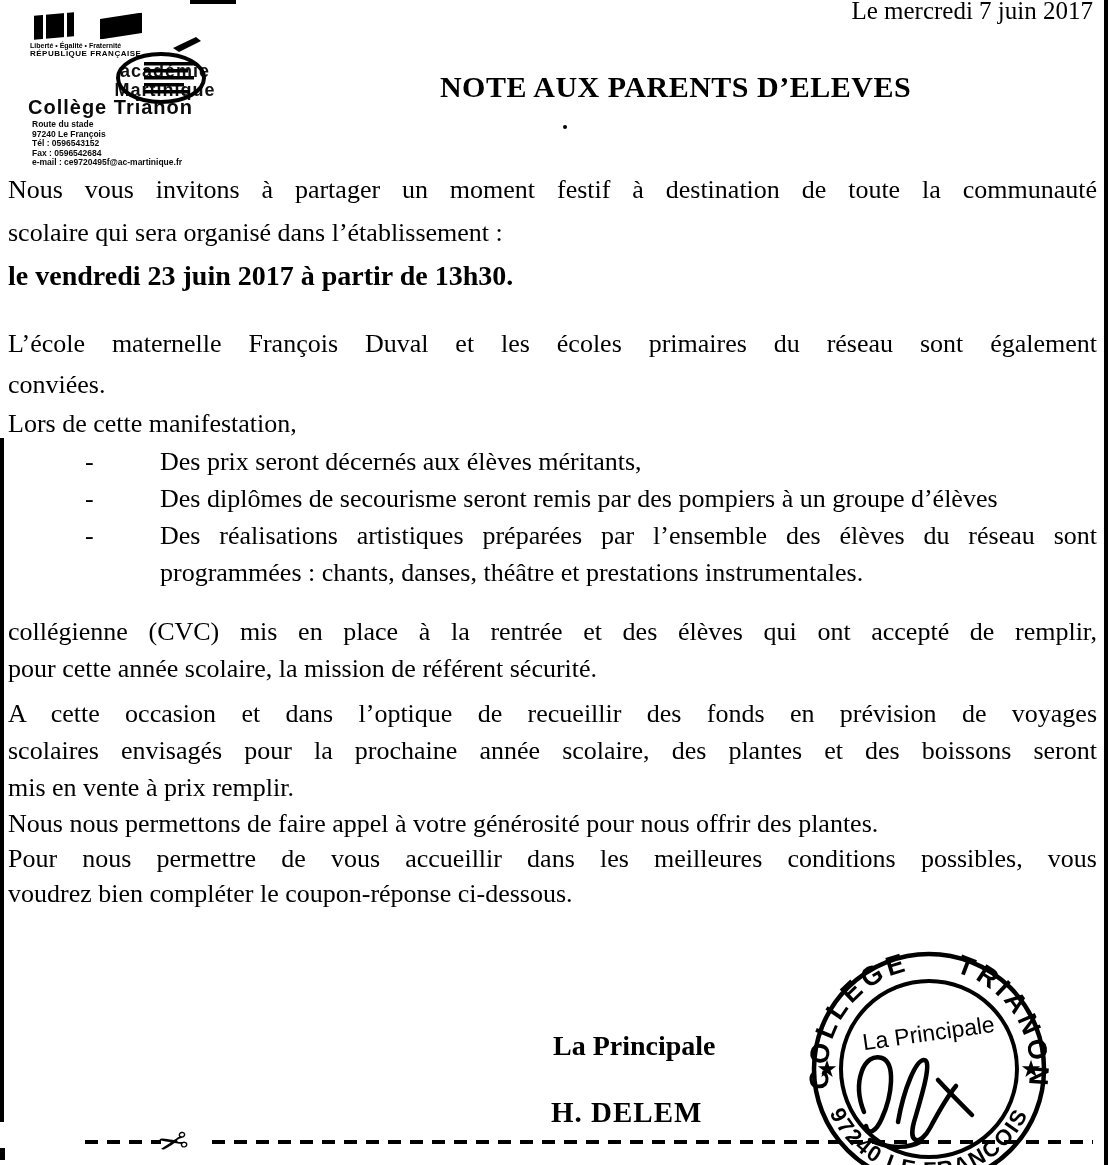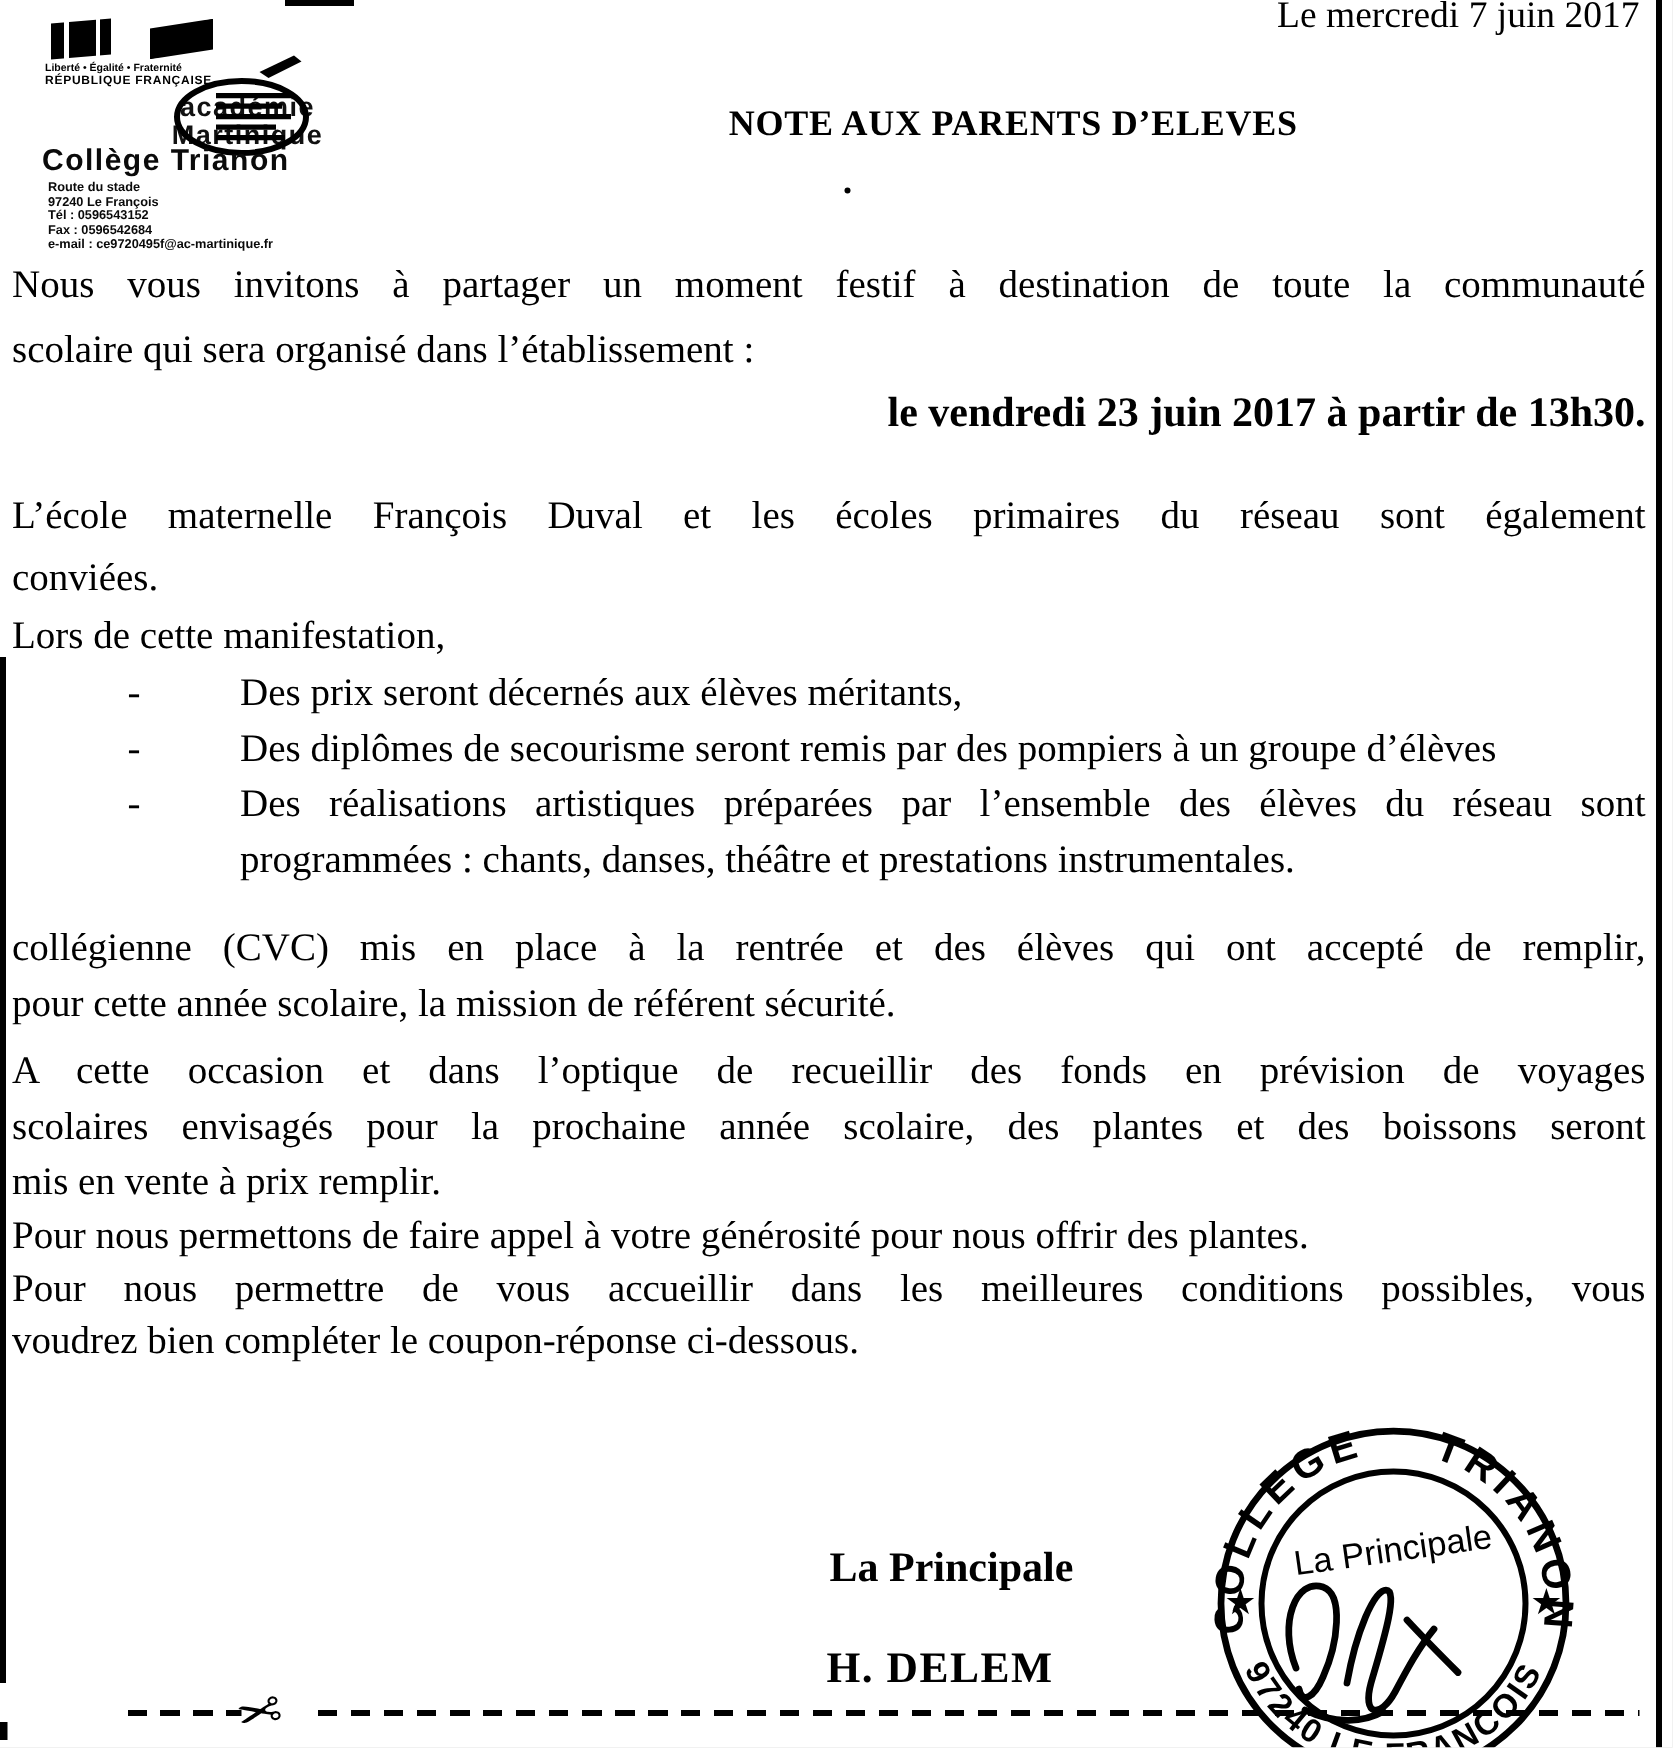--- a/index.html
+++ b/index.html
@@ -27,29 +27,29 @@
              font-size:18px; font-weight:bold; line-height:19px; letter-spacing:1px; color:#111; }
   .seal { position:absolute; left:100px; top:41px; }
   .pennant { position:absolute; left:158px; top:26px; }
   .school-name { position:absolute; left:14px; top:86px; font-size:20px; font-weight:bold; letter-spacing:1px; color:#0a0a0a; white-space:nowrap; }
   .address { position:absolute; left:18px; top:110px; font-size:8.5px; font-weight:bold; line-height:9.6px; color:#0a0a0a; }
   .address div { white-space:nowrap; }
 
   
   .date-line { position:absolute; top:-3px; right:22px; font-size:25px; }
   .doc-title { position:absolute; left:240px; right:4px; top:70px; text-align:center;
-               font-size:24px; font-weight:bold; letter-spacing:0.5px; }
+               font-size:30px; font-weight:bold; letter-spacing:0.5px; }
 
   
   .main { position:absolute; left:8px; right:18px; top:168px; font-size:26px; }
   .para { margin:0; }
   .line { white-space:nowrap; }
   .jline { text-align:justify; text-align-last:justify; white-space:normal; }
   .p1 { line-height:43px; }
-  .event-date { line-height:43px; margin-bottom:26px; text-align:right; font-weight:bold; font-size:28px; }
+  .event-date { line-height:43px; margin-bottom:26px; text-align:left; font-weight:bold; font-size:28px; }
   .p2 { line-height:41px; }
   .p3 { line-height:38px; }
   .bullets { line-height:37px; margin-bottom:22px; }
   .bullet { display:flex; }
   .bullet-marker { width:75px; padding-left:77px; flex:none; }
   .bullet-text { flex:1; min-width:0; }
   .p4 { line-height:37px; margin-bottom:8px; }
   .p5 { line-height:37px; }
   .p6, .p7 { line-height:35px; }
   .p8 { line-height:35px; }
@@ -156,21 +156,21 @@
     <div class="para p4">
         <div class="line jline">collégienne (CVC) mis en place à la rentrée et des élèves qui ont accepté de remplir,</div>
         <div class="line">pour cette année scolaire, la mission de référent sécurité.</div>
       </div>
     <div class="para p5">
         <div class="line jline">A cette occasion et dans l’optique de recueillir des fonds en prévision de voyages</div>
         <div class="line jline">scolaires envisagés pour la prochaine année scolaire, des plantes et des boissons seront</div>
         <div class="line">mis en vente à prix remplir.</div>
       </div>
     <div class="para p6">
-        <div class="line">Pour nous permettons de faire appel à votre générosité pour nous offrir des plantes.</div>
+        <div class="line">Nous nous permettons de faire appel à votre générosité pour nous offrir des plantes.</div>
       </div>
     <div class="para p8">
         <div class="line jline">Pour nous permettre de vous accueillir dans les meilleures conditions possibles, vous</div>
         <div class="line">voudrez bien compléter le coupon-réponse ci-dessous.</div>
       </div>
   </div>
 
   <div class="sig-role">La Principale</div>
   <div class="sig-name">H. DELEM</div>
 

